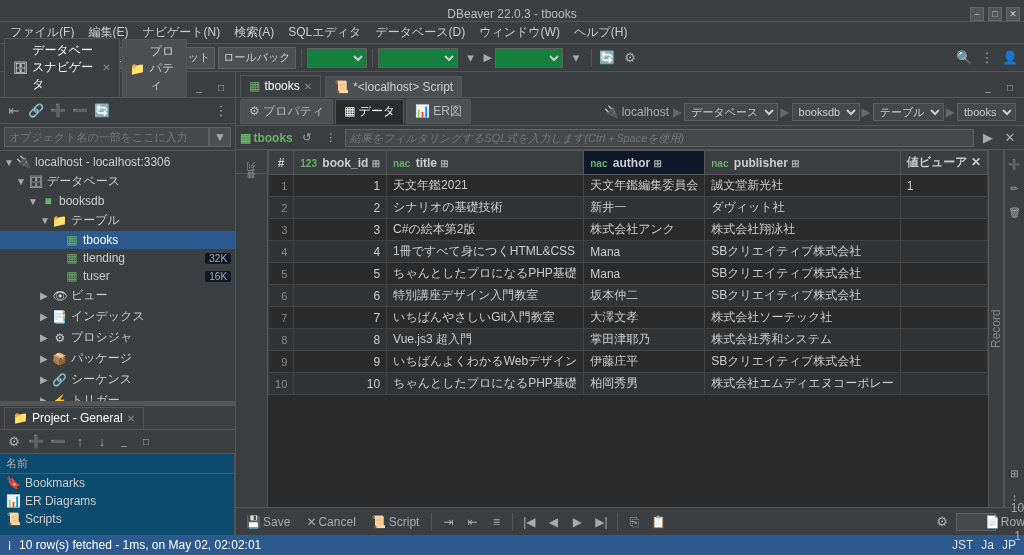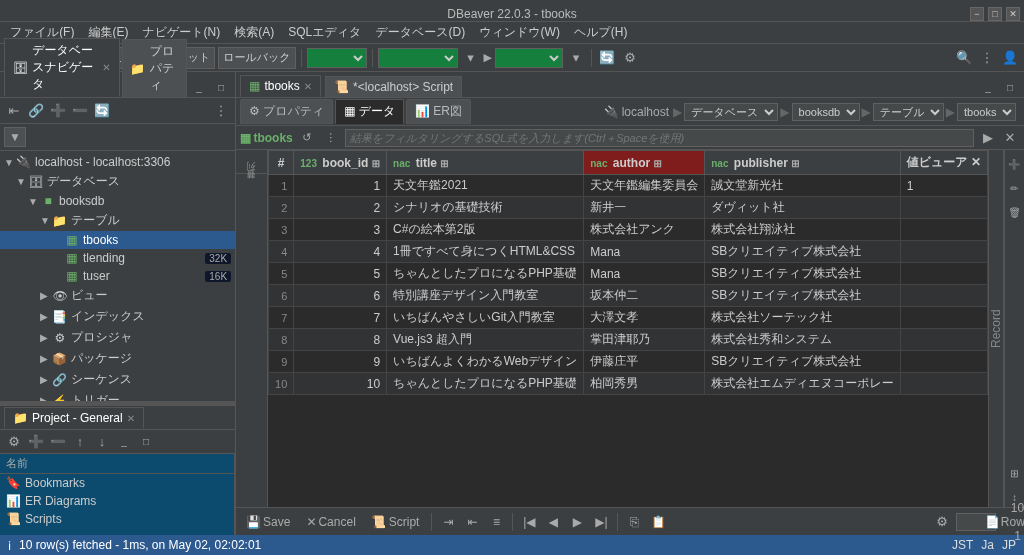--- a/index.html
+++ b/index.html
@@ -560,20 +560,21 @@
       <button class="icon-btn">⇤</button>
       <button class="icon-btn">🔗</button>
       <button class="icon-btn">➕</button>
       <button class="icon-btn">➖</button>
       <button class="icon-btn">🔄</button>
       <div style="flex:1"></div>
       <button class="icon-btn">⋮</button>
     </div>
 
     <div class="search-box">
+      <input class="search-input" type="text" placeholder="オブジェクト名の一部をここに入力" style="">
       <button class="filter-btn">▼</button>
     </div>
 
     <div class="tree-view" style="height:220px">
       <div class="tree-item">
         <span class="tree-indent" style="width:0px"></span>
         <span class="tree-arrow">▼</span>
         <span class="tree-icon">🔌</span>
         <span class="tree-label">localhost - localhost:3306</span>
       </div>
@@ -783,21 +784,21 @@
               <th>
                 <span class="col-icon">123</span>
                 <span>book_id</span>
                 <span class="filter-icon"> ⊞</span>
               </th>
               <th>
                 <span class="col-icon">nac</span>
                 <span>title</span>
                 <span class="filter-icon"> ⊞</span>
               </th>
-              <th style="background:#7f1d1d">
+              <th style="background:#0f172a">
                 <span class="col-icon">nac</span>
                 <span>author</span>
                 <span class="filter-icon"> ⊞</span>
               </th>
               <th>
                 <span class="col-icon">nac</span>
                 <span>publisher</span>
                 <span class="filter-icon"> ⊞</span>
               </th>
               <th style="width:60px">

